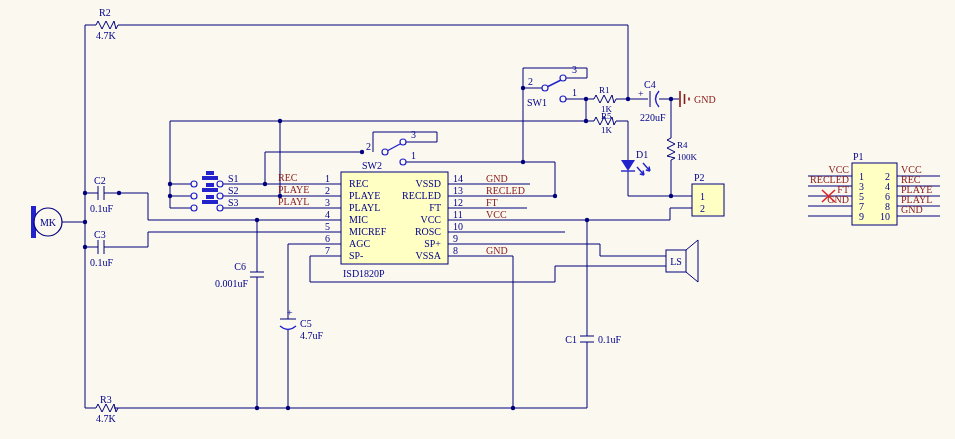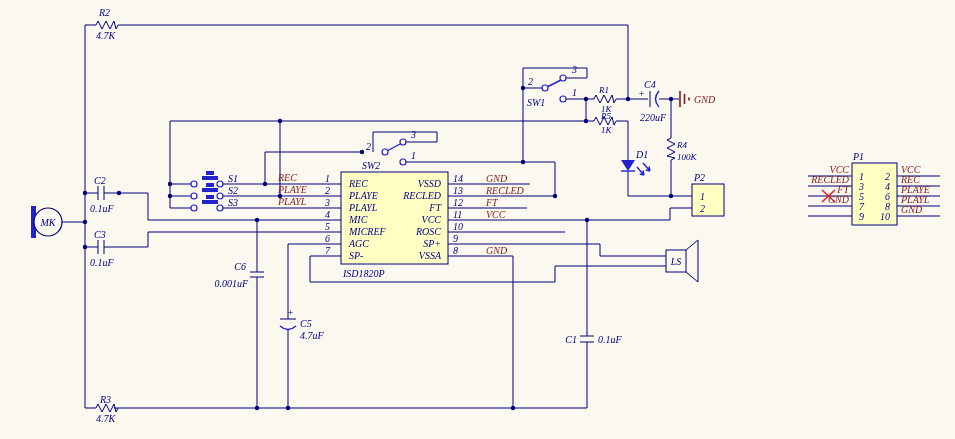--- a/index.html
+++ b/index.html
@@ -1,16 +1,16 @@
 <!DOCTYPE html>
 <html><head>
 <meta charset="utf-8">
 <style>
   html,body{margin:0;padding:0;background:#faf8ef;}
-  .canvas{position:relative;width:955px;height:439px;background:#faf8ef;overflow:hidden;font-style:italic;}
+  .canvas{position:relative;width:955px;height:439px;background:#faf8ef;overflow:hidden;}
   svg{display:block;font-family:"Liberation Serif",serif;}
   .wire{stroke:#00007d;stroke-width:1;fill:none;}
   .comp{stroke:#2323cc;stroke-width:1.4;fill:none;}
   .compfill{fill:#2323cc;stroke:none;}
   .dot{fill:#00007d;stroke:none;}
   .box{fill:#ffffc4;stroke:#00007d;stroke-width:1;}
   .tnavy{fill:#00008b;font-size:10px;}
   .tnavy9{fill:#00008b;font-size:9px;}
   .tnet{fill:#8b1a1a;font-size:10px;}
   .gndsym{stroke:#8b1a1a;stroke-width:1.6;fill:none;}

